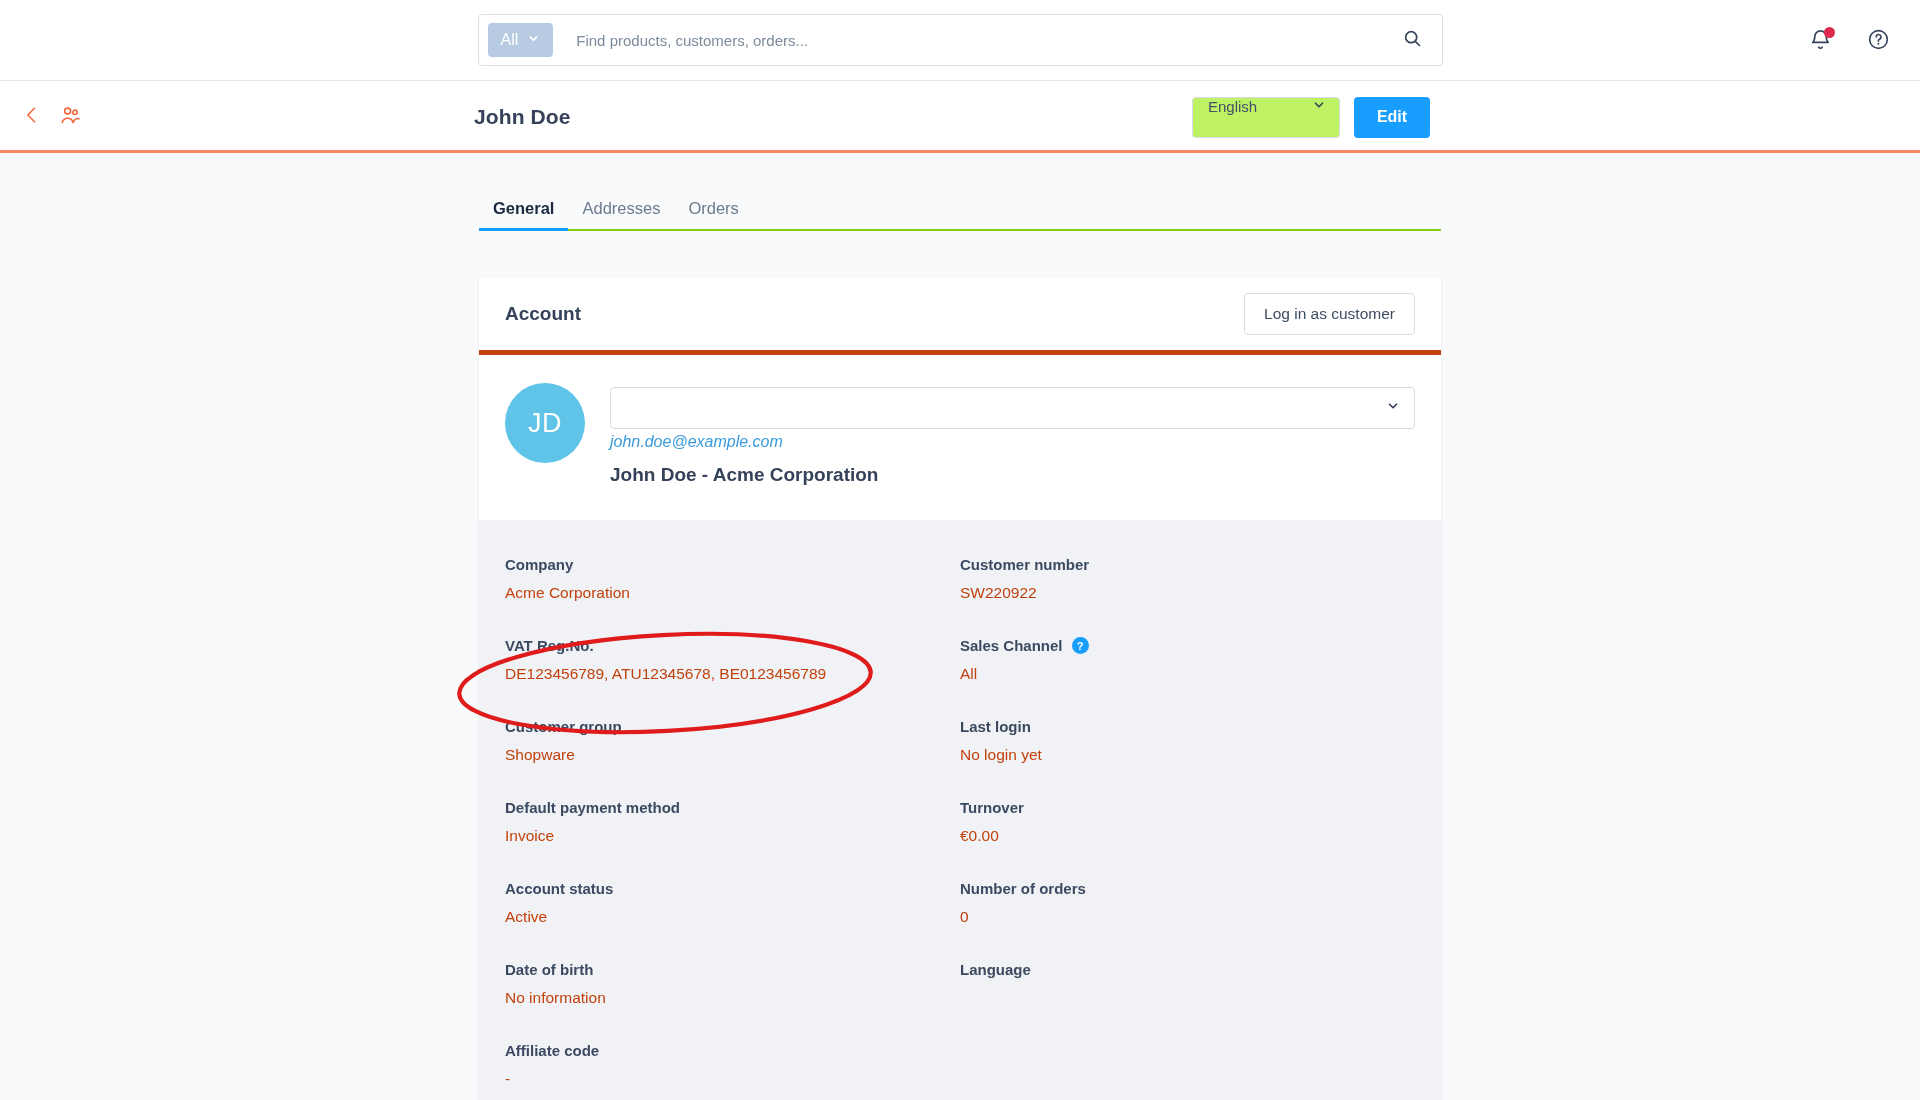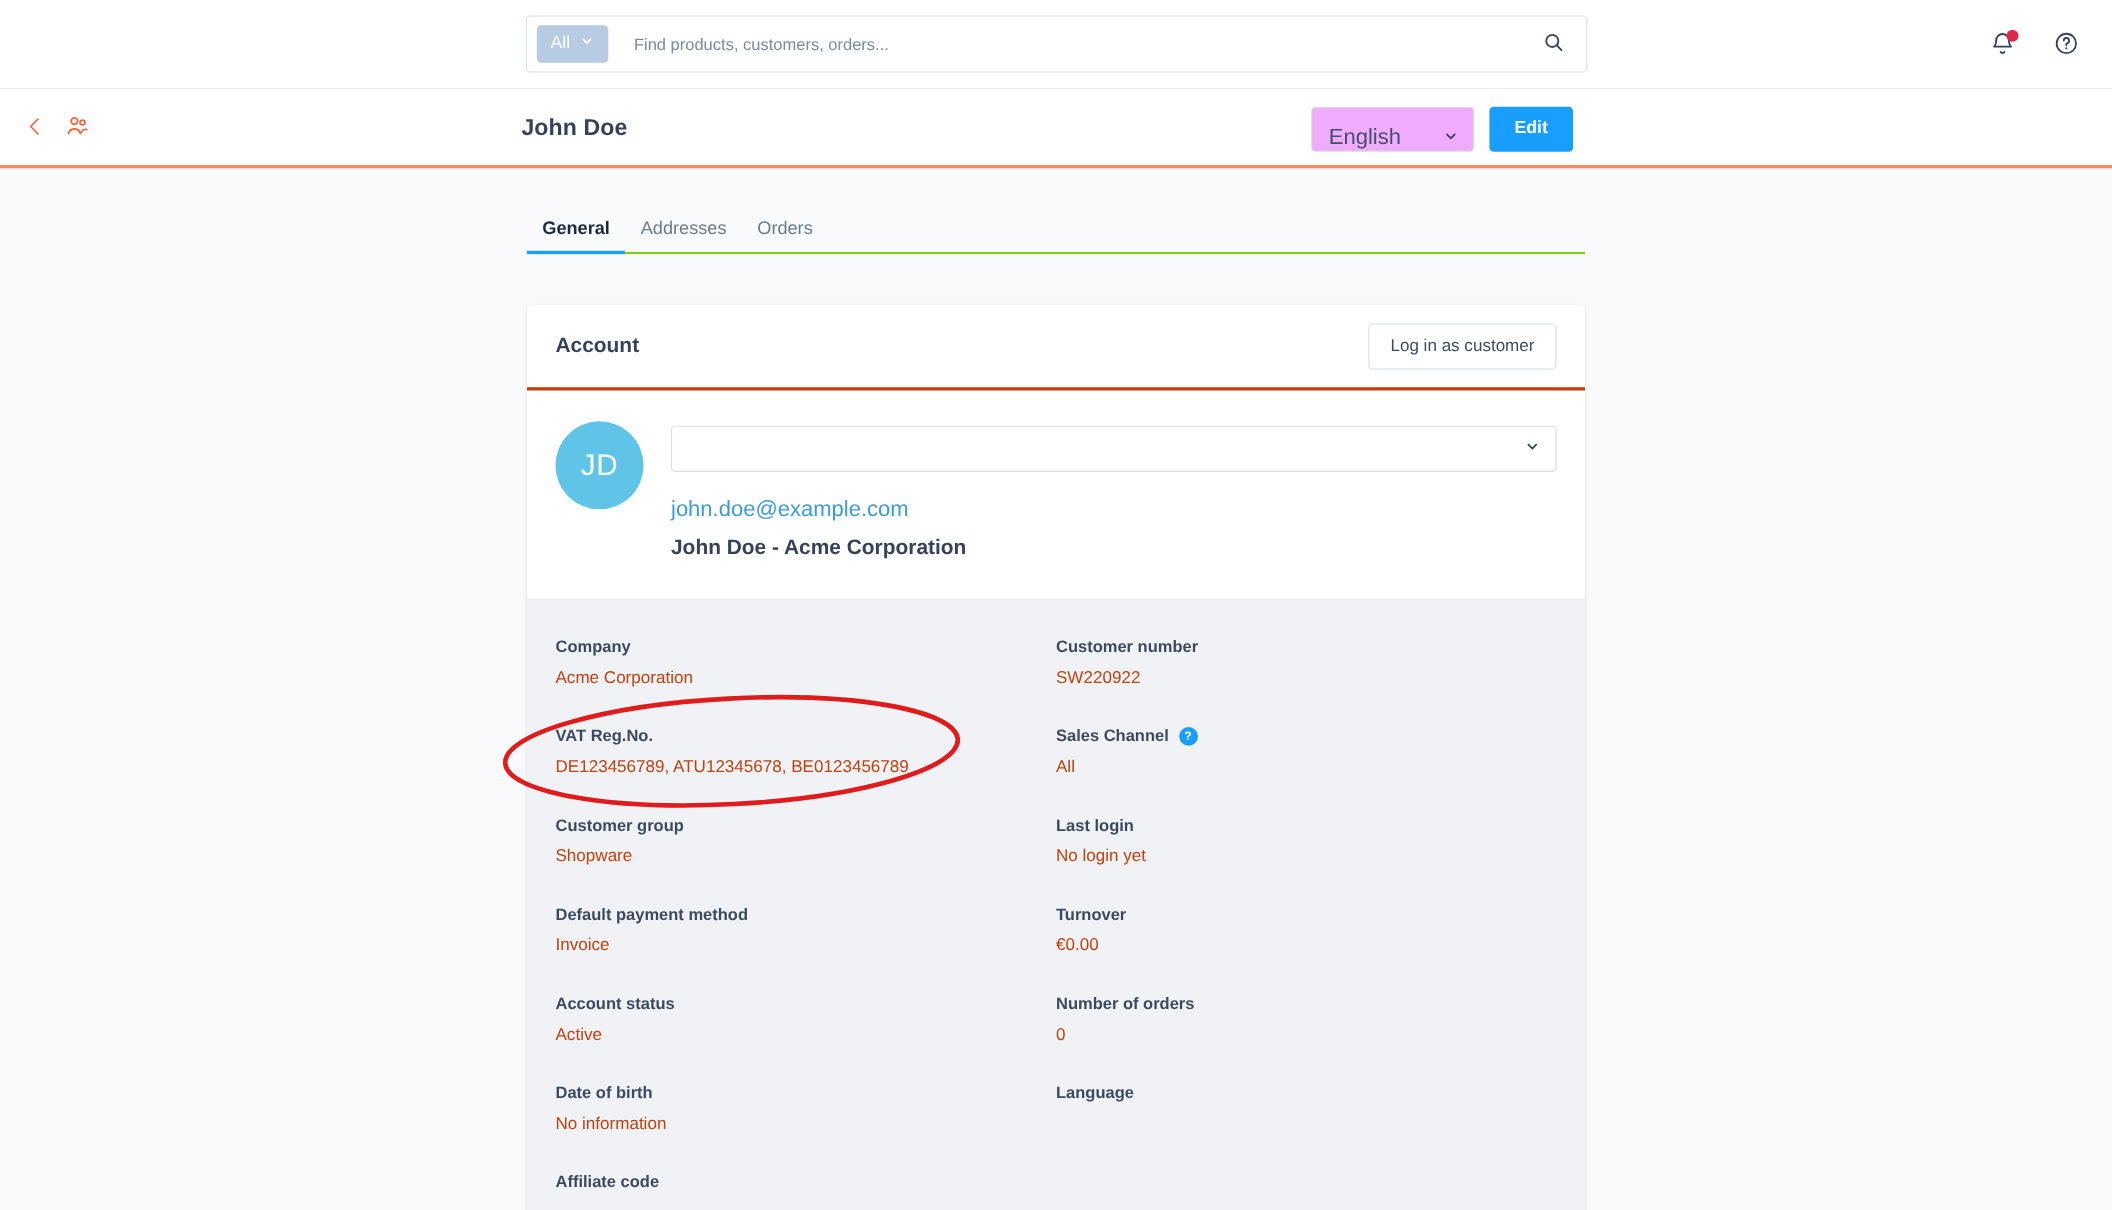--- a/index.html
+++ b/index.html
@@ -122,26 +122,26 @@
     display: flex;
     align-items: center;
     gap: 14px;
     padding-right: 490px;
   }
   .lang-select {
     width: 148px;
     height: 41px;
     border: 1px solid #d6dde4;
     border-radius: 4px;
-    background: #f0abfc;
-    display: flex;
-    align-items: flex-end;
+    background: #bef264;
+    display: flex;
+    align-items: flex-start;
     justify-content: space-between;
     padding: 0 13px 0 15px;
-    font-size: 20px;
+    font-size: 15px;
     color: #42506a;
     cursor: pointer;
   }
   .edit-btn {
     height: 41px;
     min-width: 76px;
     padding: 0 20px;
     background: #189eff;
     color: #ffffff;
     border: none;
@@ -200,21 +200,21 @@
     border-radius: 5px;
     box-shadow: 0 1px 3px rgba(30,45,70,0.09);
     overflow: hidden;
   }
   .card-head {
     height: 78px;
     display: flex;
     align-items: center;
     justify-content: space-between;
     padding: 0 26px 0 26px;
-    border-bottom: 3px solid #c2410c;
+    border-bottom: 5px solid #c2410c;
   }
   .card-title {
     font-size: 19px;
     font-weight: bold;
     color: #35425a;
   }
   .ghost-btn {
     height: 42px;
     padding: 0 19px;
     border: 1px solid #d6dde4;
@@ -251,25 +251,26 @@
     border-radius: 4px;
     background: #fff;
     display: flex;
     align-items: center;
     justify-content: flex-end;
     padding: 0 14px;
     cursor: pointer;
   }
   .id-email {
     display: block;
-    margin-top: 23px;
-    font-size: 20px;
+    margin-top: 4px;
+    font-size: 16px;
     color: #3a9bdc;
     text-decoration: none;
     cursor: pointer;
+    font-style: italic;
   }
   .id-name {
     margin-top: 13px;
     font-size: 19px;
     font-weight: bold;
     color: #35425a;
   }
 
   .card-details {
     background: #f0f2f6;

